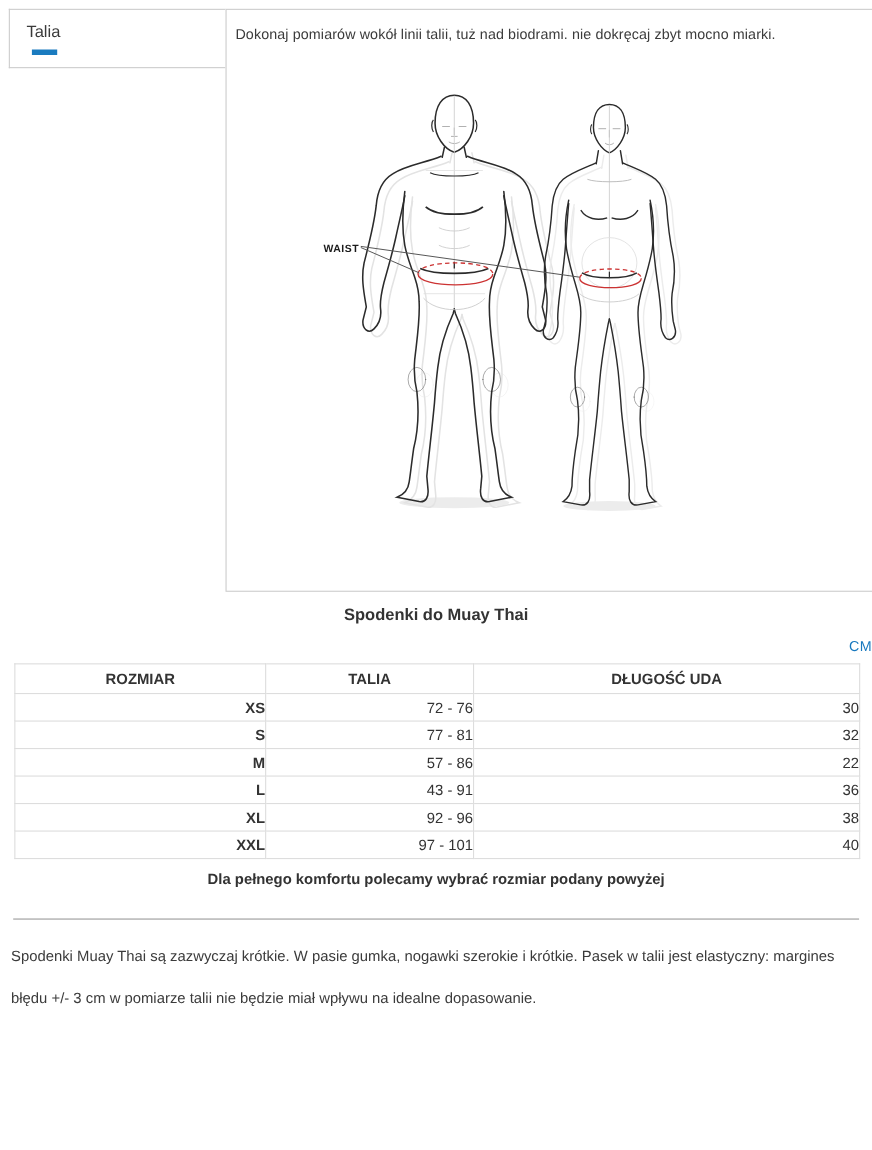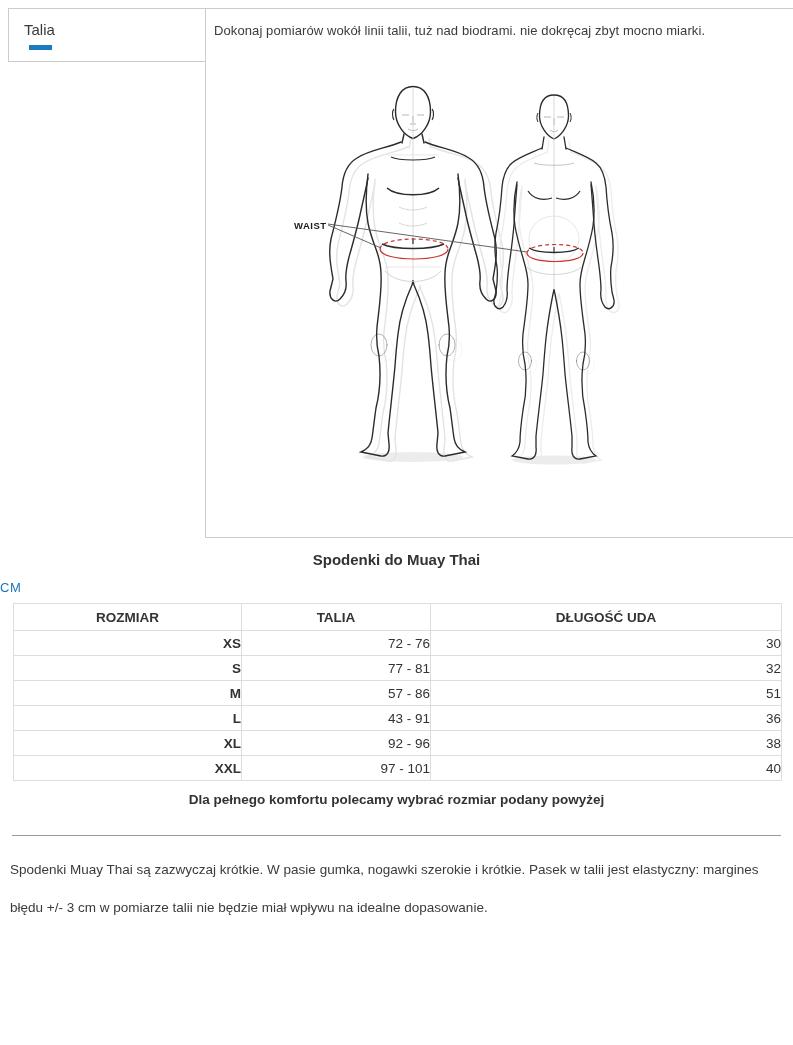--- a/index.html
+++ b/index.html
@@ -19,21 +19,21 @@
     position:absolute;left:205px;top:8px;width:626px;height:530px;box-sizing:border-box;
     border:1px solid #ccc;background:#fff;
   }
   .instruction{
     position:absolute;left:8px;top:14px;right:0;font-size:13px;color:#3b3b3b;
     white-space:nowrap;letter-spacing:0.1px;
   }
   .diagram-svg{position:absolute;left:75px;top:62px;}
   
   .chart-title{position:absolute;left:0;top:551px;width:100%;text-align:center;font-size:15px;font-weight:bold;color:#333;}
-  .unit-toggle{position:absolute;left:0;top:580px;width:100%;text-align:left;font-size:13px;color:#1878be;letter-spacing:0.5px;cursor:pointer;}
+  .unit-toggle{position:absolute;left:0;top:580px;width:100%;text-align:right;font-size:13px;color:#1878be;letter-spacing:0.5px;cursor:pointer;}
   
   table.size-table{
     position:absolute;left:13px;top:603px;width:768px;border-collapse:collapse;table-layout:fixed;
     font-size:13.5px;color:#333;
   }
   table.size-table th,table.size-table td{
     border:1px solid #ddd;text-align:center;vertical-align:middle;padding:0;
   }
   table.size-table th{height:26px;font-weight:bold;}
   table.size-table td{height:24px;text-align:right;}
@@ -164,21 +164,21 @@
         <td>30</td>
       </tr>
       <tr>
         <td class="size-cell">S</td>
         <td>77 - 81</td>
         <td>32</td>
       </tr>
       <tr>
         <td class="size-cell">M</td>
         <td>57 - 86</td>
-        <td>51</td>
+        <td>22</td>
       </tr>
       <tr>
         <td class="size-cell">L</td>
         <td>43 - 91</td>
         <td>36</td>
       </tr>
       <tr>
         <td class="size-cell">XL</td>
         <td>92 - 96</td>
         <td>38</td>

